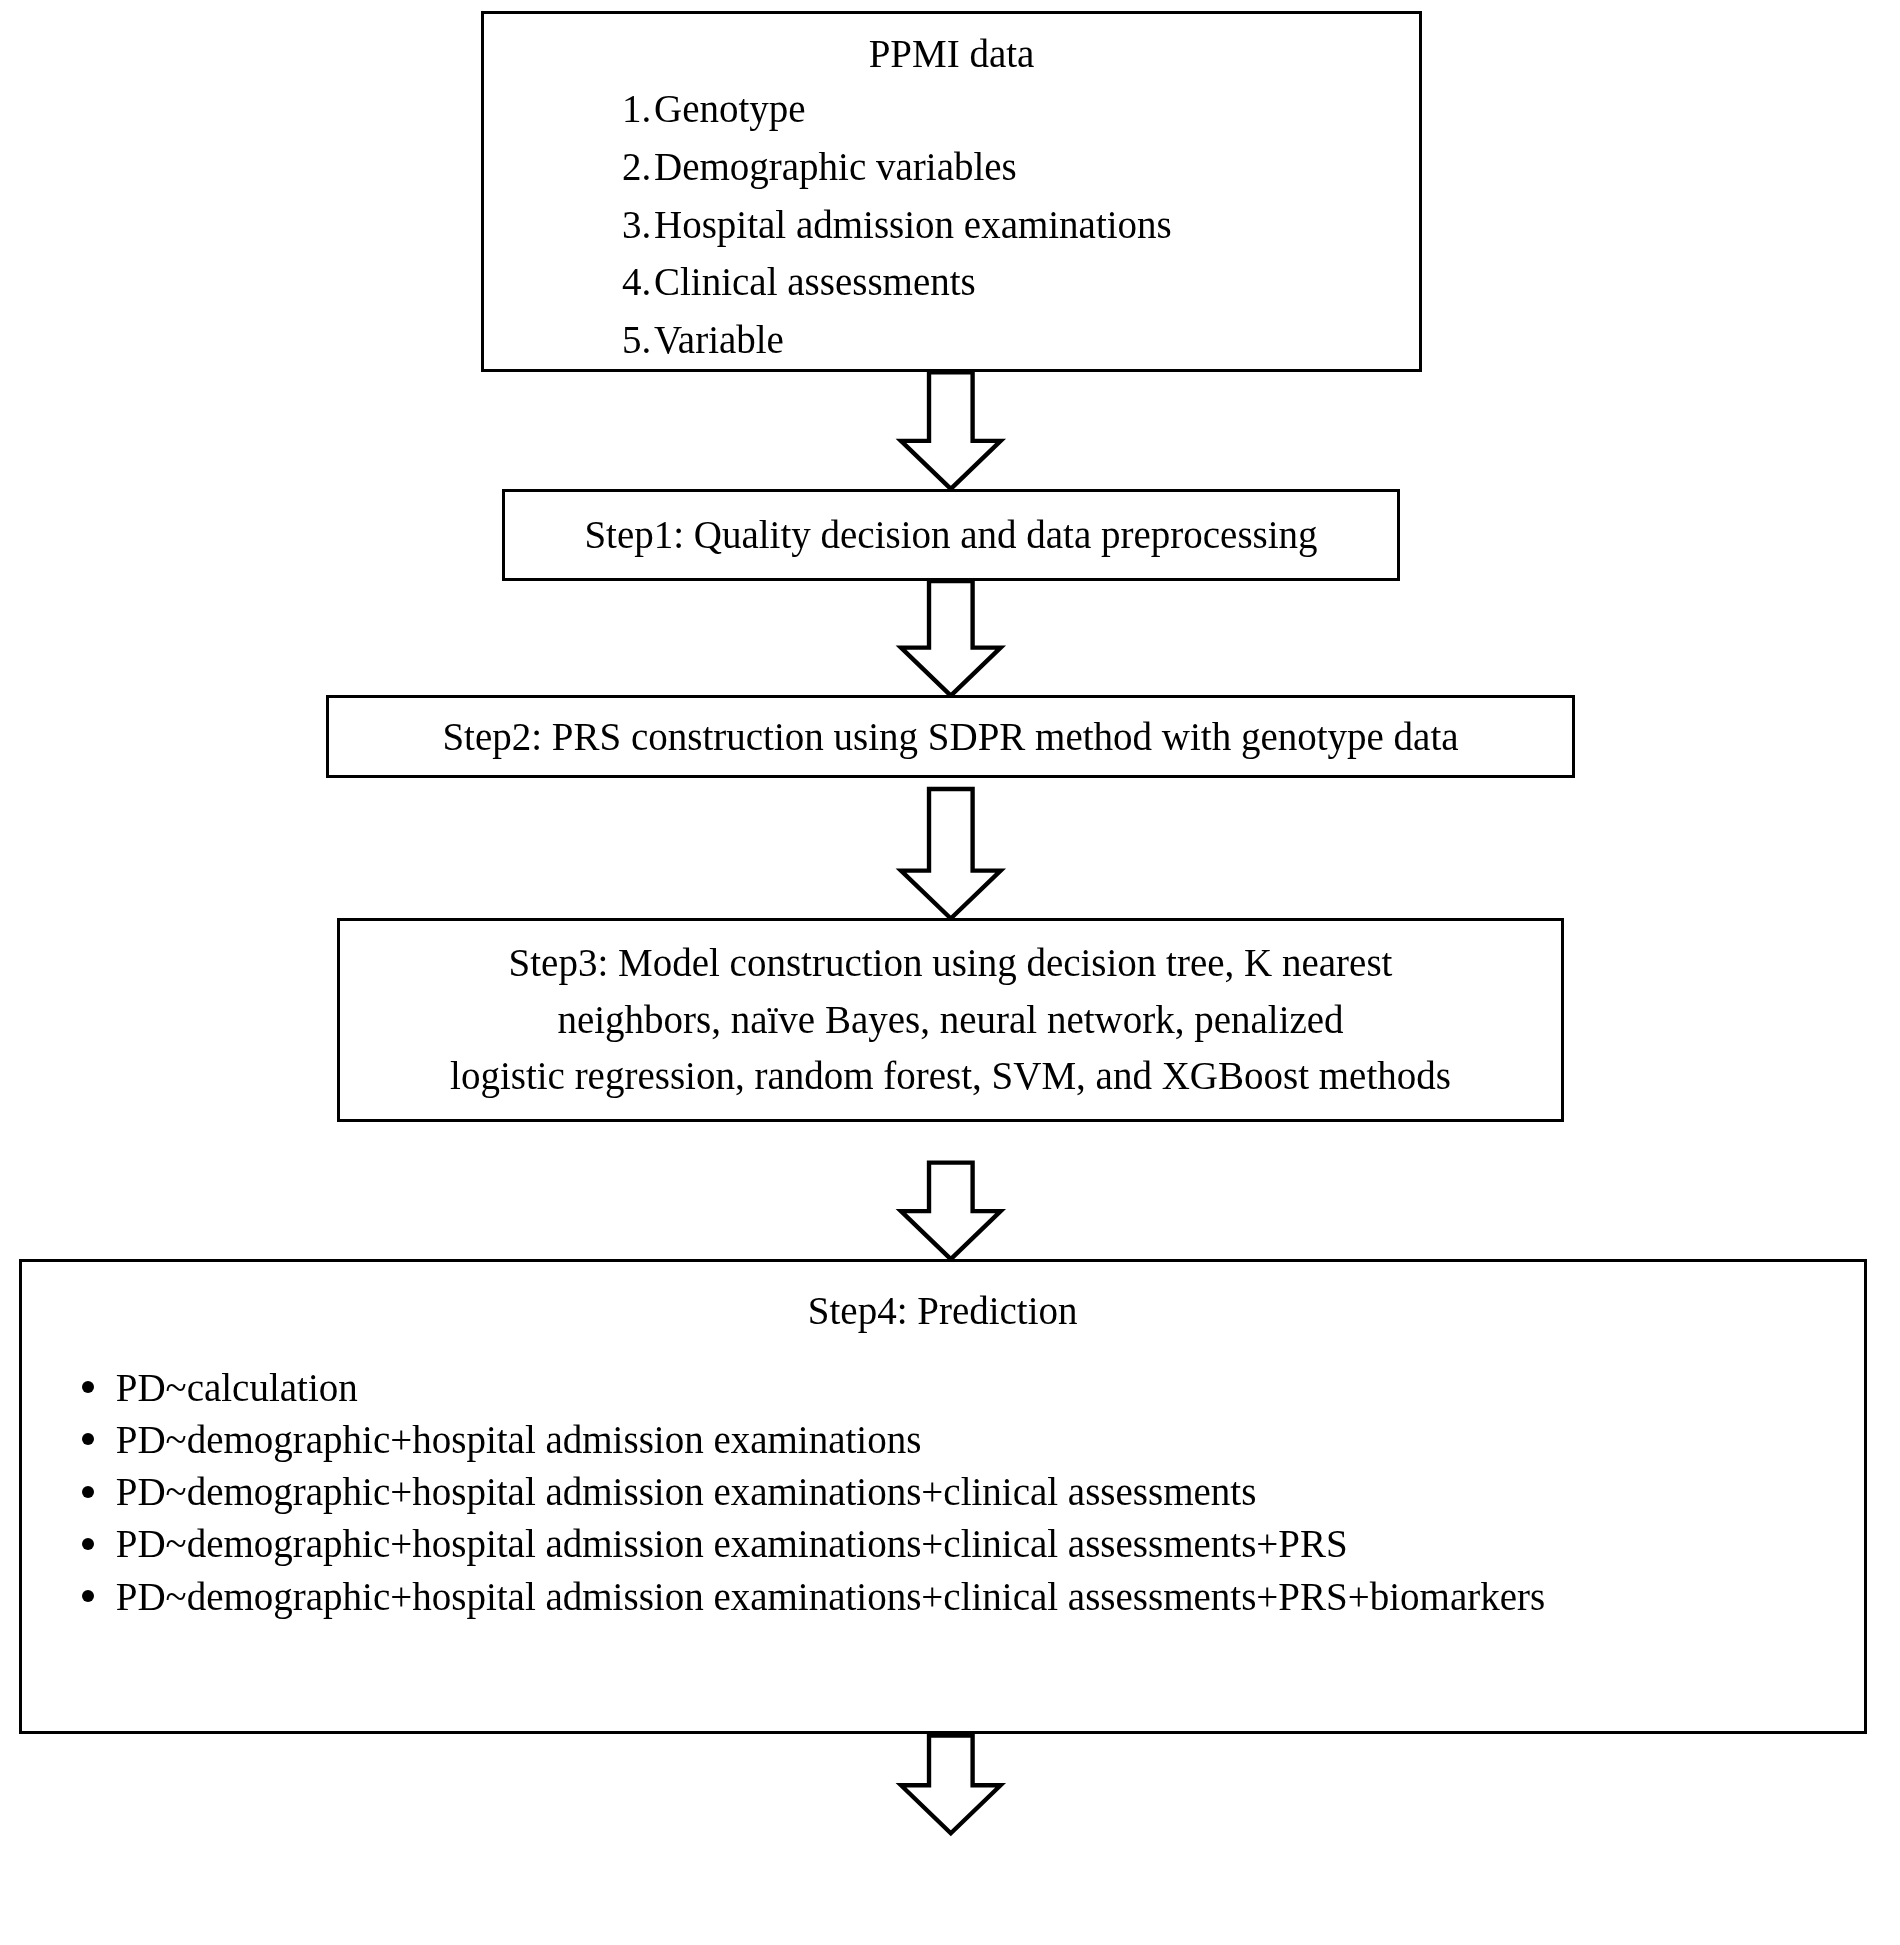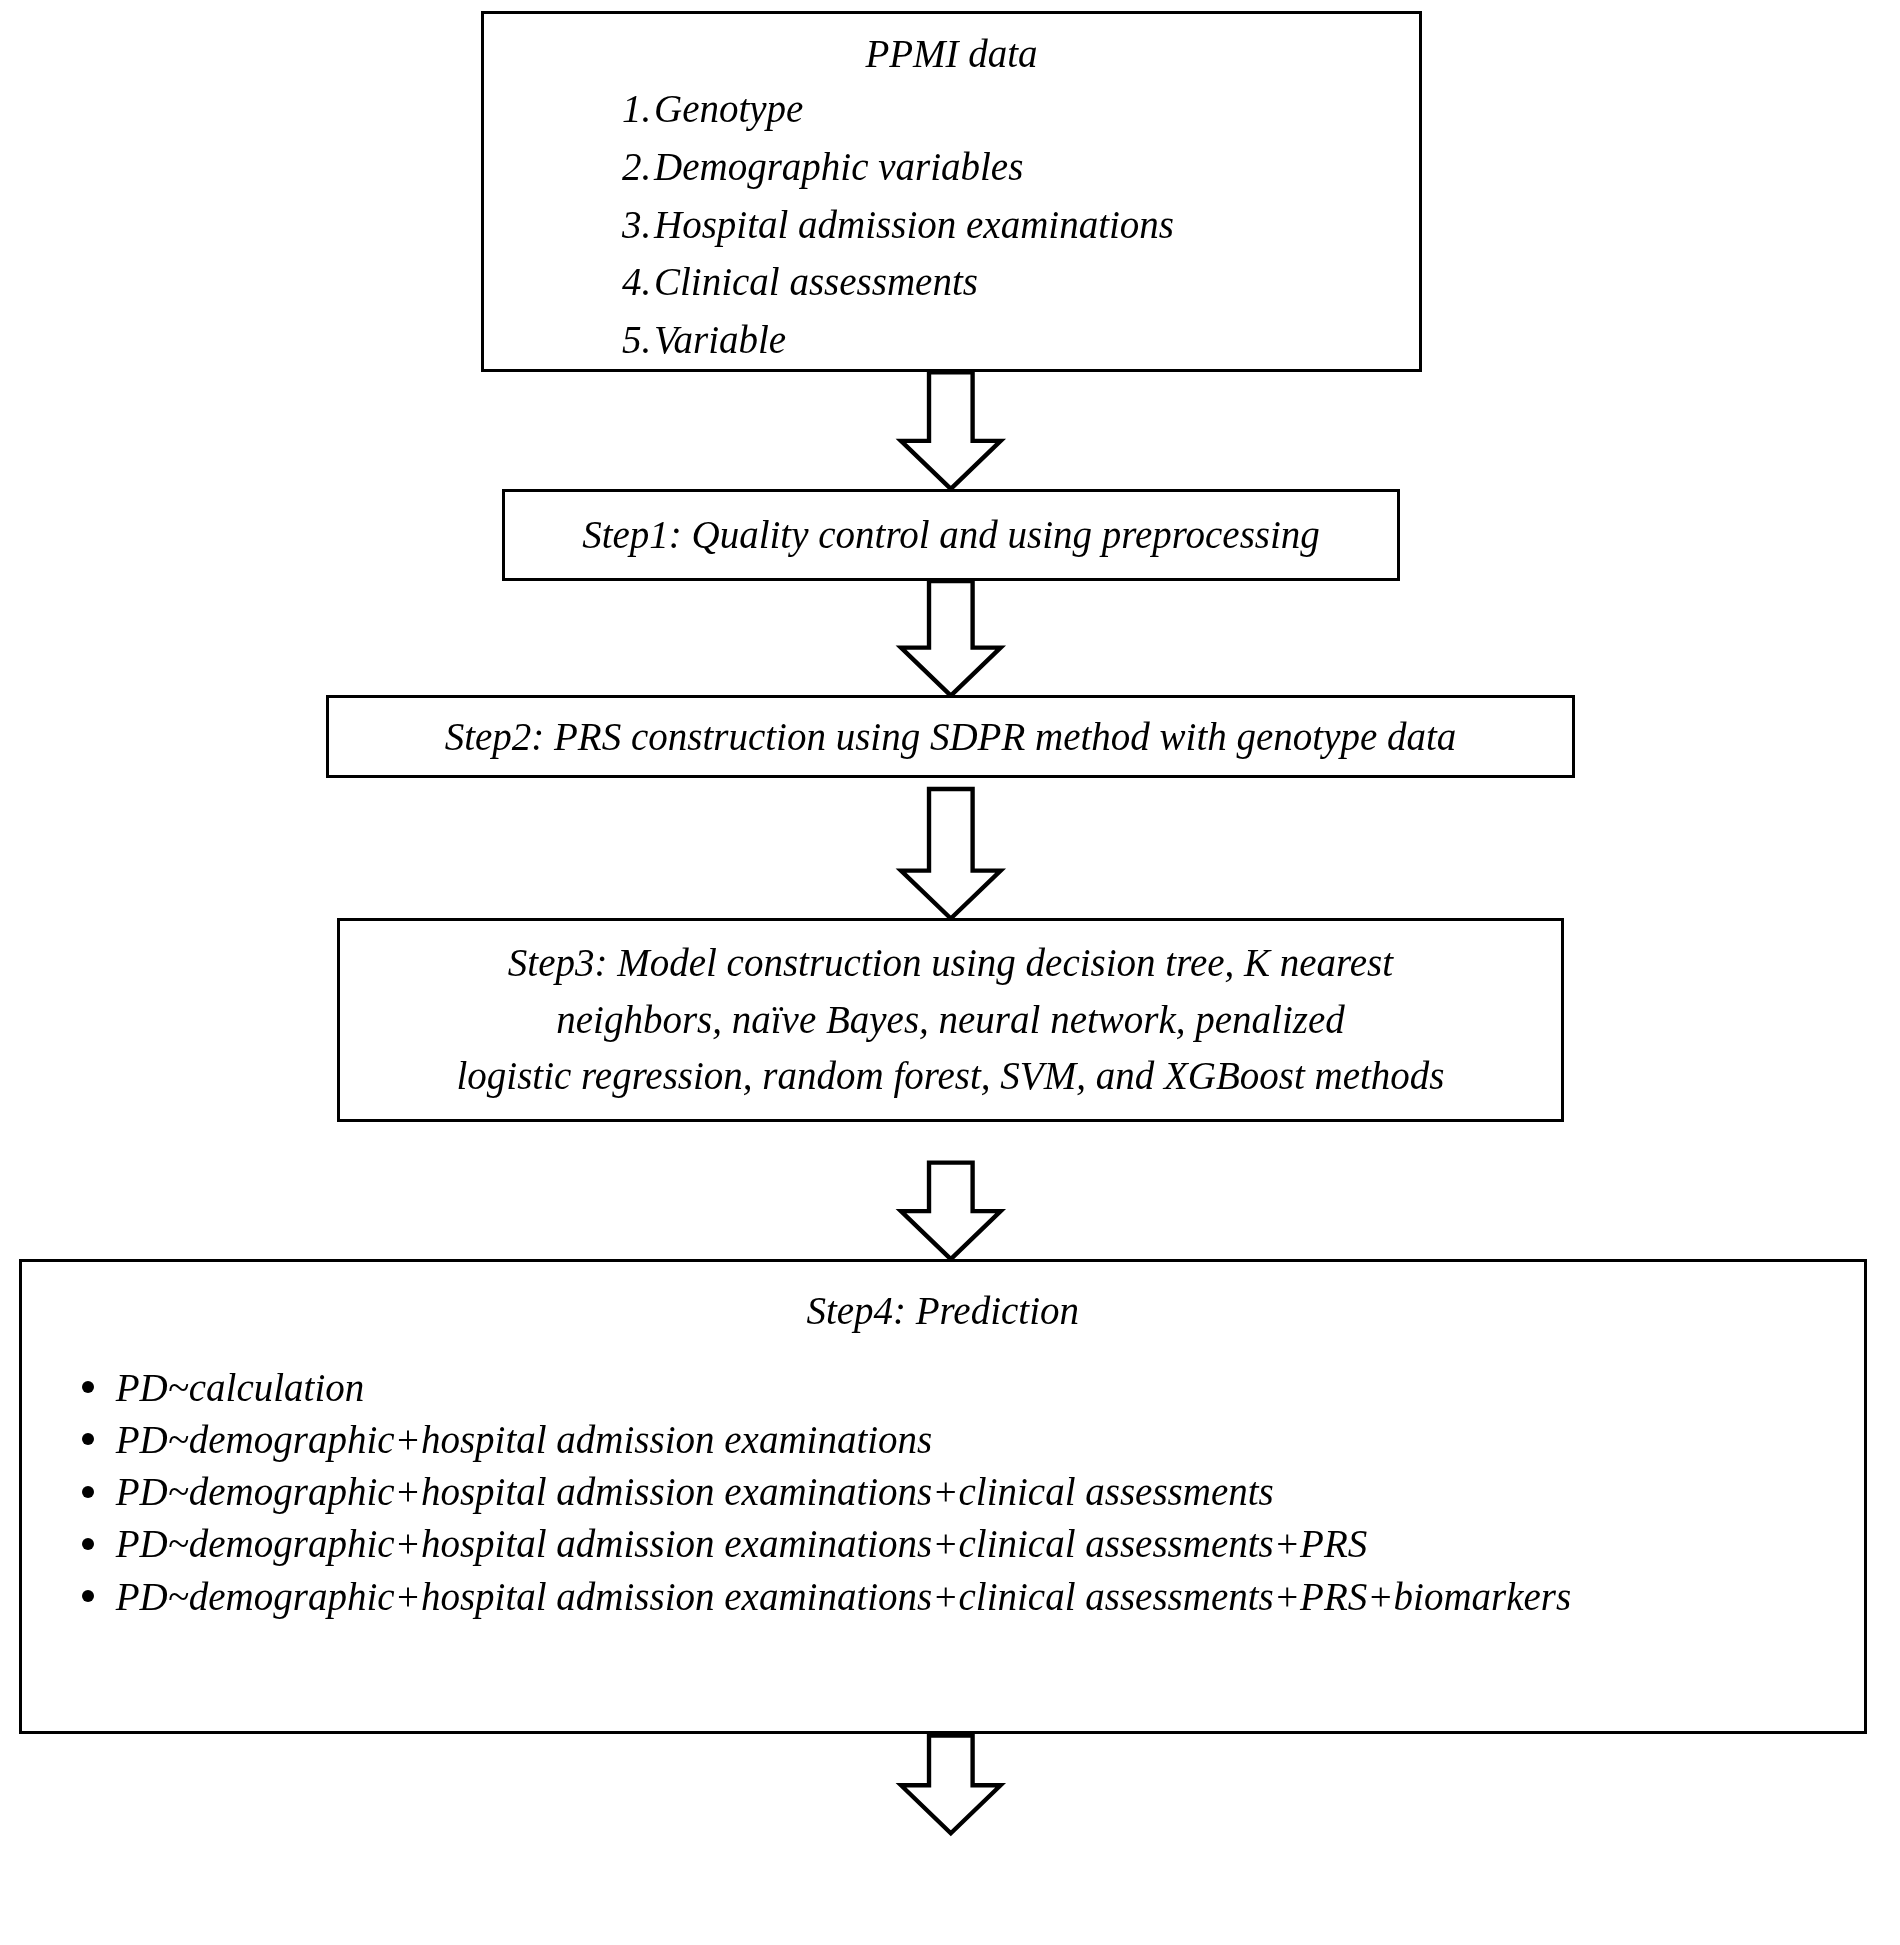--- a/index.html
+++ b/index.html
@@ -20,21 +20,20 @@
     overflow: hidden;
   }
   .node {
     position: absolute;
     box-sizing: border-box;
     border: 3.7px solid #000000;
     background: #ffffff;
     display: flex;
     flex-direction: column;
     justify-content: center;
-    font-style: italic;
   }
   .node-title {
     text-align: center;
     font-size: 37px;
     line-height: 1.22;
     white-space: pre-line;
   }
   
   #box-ppmi {
     left: 481px;
@@ -153,21 +152,21 @@
       <li><span class="ppmi-num">4.</span><span>Clinical assessments</span></li>
       <li><span class="ppmi-num">5.</span><span>Variable</span></li>
     </ul>
   </div>
 
   <svg class="arrow" width="1901" height="1946" viewBox="0 0 3053 3125" style="pointer-events:none;">
     <polygon points="1492,598 1562,598 1562,708 1607,708 1527,785 1447,708 1492,708" fill="#ffffff" stroke="#000000" stroke-width="7" stroke-linejoin="miter"></polygon>
   </svg>
 
   <div class="node" id="box-step1">
-    <div class="node-title">Step1: Quality control and using preprocessing</div>
+    <div class="node-title">Step1: Quality decision and data preprocessing</div>
   </div>
 
   <svg class="arrow" width="1901" height="1946" viewBox="0 0 3053 3125" style="pointer-events:none;">
     <polygon points="1492,933 1562,933 1562,1040 1607,1040 1527,1117 1447,1040 1492,1040" fill="#ffffff" stroke="#000000" stroke-width="7" stroke-linejoin="miter"></polygon>
   </svg>
 
   <div class="node" id="box-step2">
     <div class="node-title">Step2: PRS construction using SDPR method with genotype data</div>
   </div>
 

